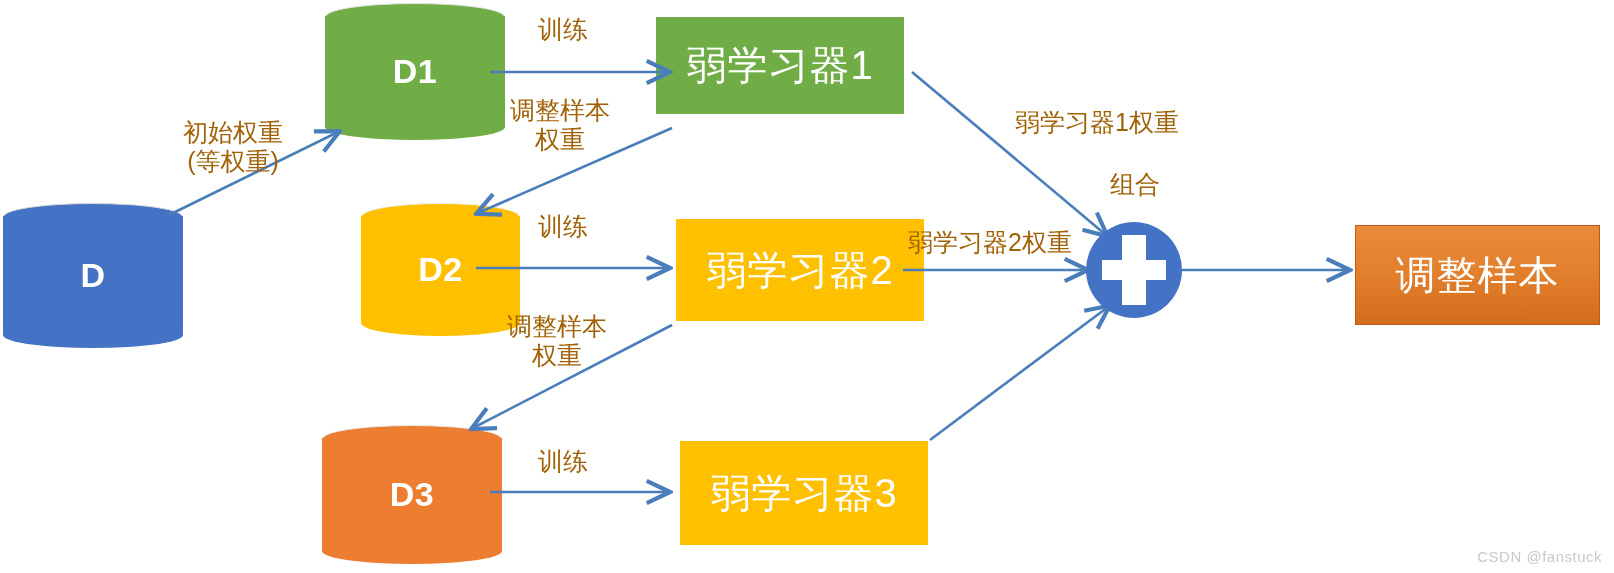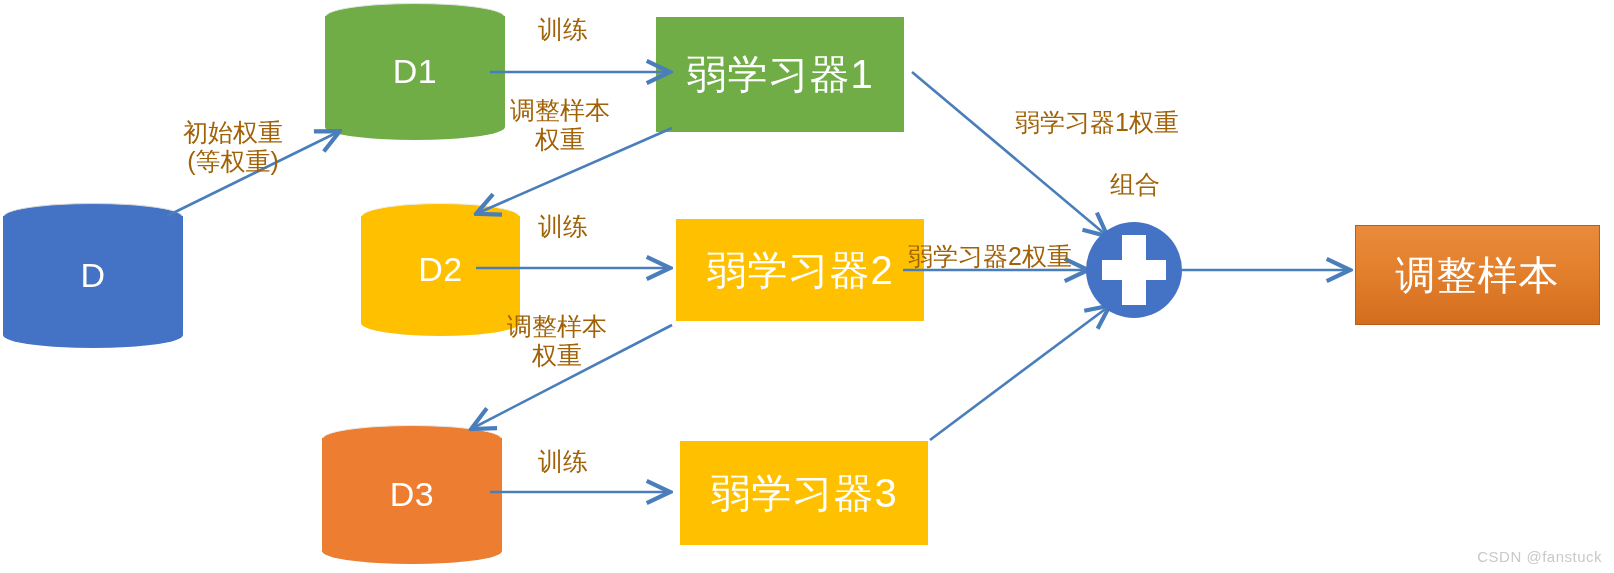--- a/index.html
+++ b/index.html
@@ -57,21 +57,21 @@
   }
   .cyl .label {
     position: absolute;
     left: 0;
     right: 0;
     top: 50%;
     transform: translateY(-52%);
     text-align: center;
     color: #ffffff;
     font-size: 34px;
-    font-weight: 400;
+    font-weight: 700;
     letter-spacing: 0.5px;
     z-index: 4;
   }
 
   
   .box {
     position: absolute;
     z-index: 3;
     display: flex;
     align-items: center;
@@ -180,21 +180,21 @@
     <div class="label">D2</div>
   </div>
 
   <div class="cyl" style="left:322px; top:425px; width:180px; height:139px;">
     <div class="top" style="background:#ED7D31; border:1px solid #e9e9e9;"></div>
     <div class="body" style="background:#ED7D31;"></div>
     <div class="bottom" style="background:#ED7D31;"></div>
     <div class="label">D3</div>
   </div>
 
-  <div class="box" style="left:656px; top:17px; width:248px; height:115px; background:#70AD47;">弱学习器1</div>
+  <div class="box" style="left:656px; top:17px; width:248px; height:97px; background:#70AD47;">弱学习器1</div>
 
   <div class="box" style="left:676px; top:219px; width:248px; height:102px; background:#FFC000;">弱学习器2</div>
 
   <div class="box" style="left:656px; top:441px; width:248px; height:104px; background:#FFC000;margin-left:24px;">弱学习器3</div>
 
   <div class="combine" style="left:1086px; top:222px; width:96px; height:96px; background:#4472C4;">
     <div class="plus-h"></div>
     <div class="plus-v"></div>
   </div>
 
@@ -212,20 +212,20 @@
 
   <div class="elabel" style="left:508px; top:212px; width:110px;">训练</div>
 
   <div class="elabel" style="left:487px; top:312px; width:140px;">调整样本
 权重</div>
 
   <div class="elabel" style="left:508px; top:447px; width:110px;">训练</div>
 
   <div class="elabel" style="left:995px; top:108px; width:220px; text-align:left;margin-left:20px;">弱学习器1权重</div>
 
-  <div class="elabel" style="left:908px; top:242px; width:220px; text-align:left;">弱学习器2权重</div>
+  <div class="elabel" style="left:908px; top:228px; width:220px; text-align:left;">弱学习器2权重</div>
 
 
   <div class="elabel" style="left:1085px; top:170px; width:100px;">组合</div>
 
   <div class="watermark">CSDN @fanstuck</div>
 
 </div>
 
 </body></html>

